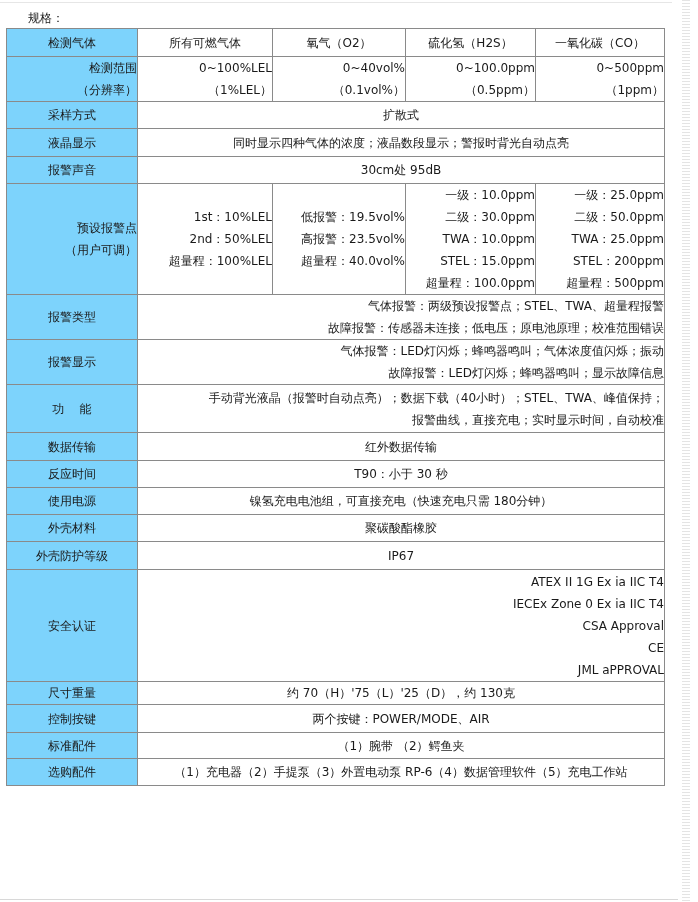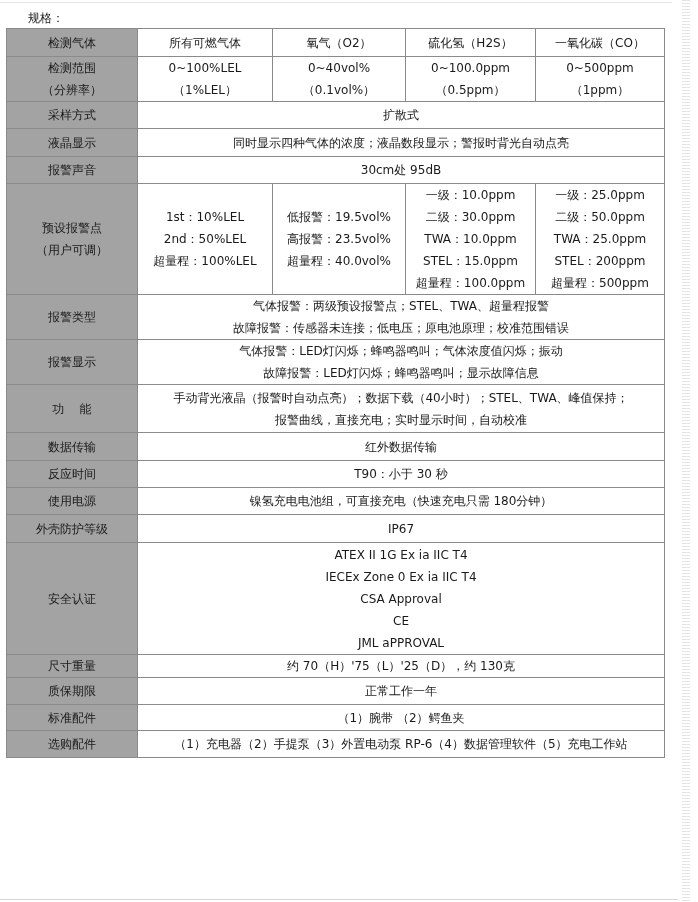--- a/index.html
+++ b/index.html
@@ -6,22 +6,22 @@
   body { width:698px; height:902px; position:relative; overflow:hidden;
          font-family: "DejaVu Sans", "Liberation Sans", sans-serif; font-size:12px; color:#1a1a1a; }
   .topline { position:absolute; left:0; top:2px; width:672px; height:1px; background:#e6e6e6; }
   .rightedge { position:absolute; left:682px; top:0; width:8px; height:902px;
                background: repeating-linear-gradient(to bottom, #e4e4e4 0 1px, #ffffff 1px 3px); }
   .bottomline { position:absolute; left:0; top:899px; width:678px; height:1px; background:#d8d8d8; }
   .heading { position:absolute; left:4px; top:10px; font-size:12px;margin-left:24px; }
   table.spec { position:absolute; left:6px; top:28px; width:658px; border-collapse:collapse; table-layout:fixed; }
   table.spec td { border:1px solid #8a8a8a; text-align:center; vertical-align:middle; padding:0;
                   line-height:22px; font-size:12px; }
-  td.lbl { background:#a3a3a3; }
-  .ml div { line-height:22px; }
+  td.lbl { background:#7dd3fc; }
+  .ml div { line-height:22px;text-align:right; }
   col.c0 { width:131px; } col.c1 { width:135px; } col.c2 { width:133px; } col.c3 { width:130px; } col.c4 { width:129px; }
 </style>
 </head>
 <body>
 
 <div class="topline"></div>
 <div class="rightedge"></div>
 <div class="bottomline"></div>
 
 <div class="heading">规格：</div>
@@ -148,20 +148,24 @@
     <td class="lbl">反应时间</td>
     <td colspan="4">T90：小于 30 秒</td>
   </tr>
 
 
   <tr style="height:27px">
     <td class="lbl">使用电源</td>
     <td colspan="4">镍氢充电电池组，可直接充电（快速充电只需 180分钟）</td>
   </tr>
 
+  <tr style="height:27px">
+    <td class="lbl">外壳材料</td>
+    <td colspan="4">聚碳酸酯橡胶</td>
+  </tr>
 
   <tr style="height:28px">
     <td class="lbl">外壳防护等级</td>
     <td colspan="4">IP67</td>
   </tr>
 
   <tr style="height:112px">
     <td class="lbl">安全认证</td>
     <td colspan="4" class="ml">
       <div>ATEX II 1G Ex ia IIC T4</div>
@@ -170,25 +174,25 @@
       <div>CE</div>
       <div>JML aPPROVAL</div>
     </td>
   </tr>
 
   <tr style="height:18px">
     <td class="lbl">尺寸重量</td>
     <td colspan="4">约 70（H）'75（L）'25（D），约 130克</td>
   </tr>
 
-
-  <tr style="height:27px">
-    <td class="lbl">质保期限</td>
-    <td colspan="4">正常工作一年</td>
-  </tr>
+  <tr style="height:28px">
+    <td class="lbl">控制按键</td>
+    <td colspan="4">两个按键：POWER/MODE、AIR</td>
+  </tr>
+
 
   <tr style="height:26px">
     <td class="lbl">标准配件</td>
     <td colspan="4">（1）腕带 （2）鳄鱼夹</td>
   </tr>
 
   <tr style="height:27px">
     <td class="lbl">选购配件</td>
     <td colspan="4">（1）充电器（2）手提泵（3）外置电动泵 RP-6（4）数据管理软件（5）充电工作站</td>
   </tr>

